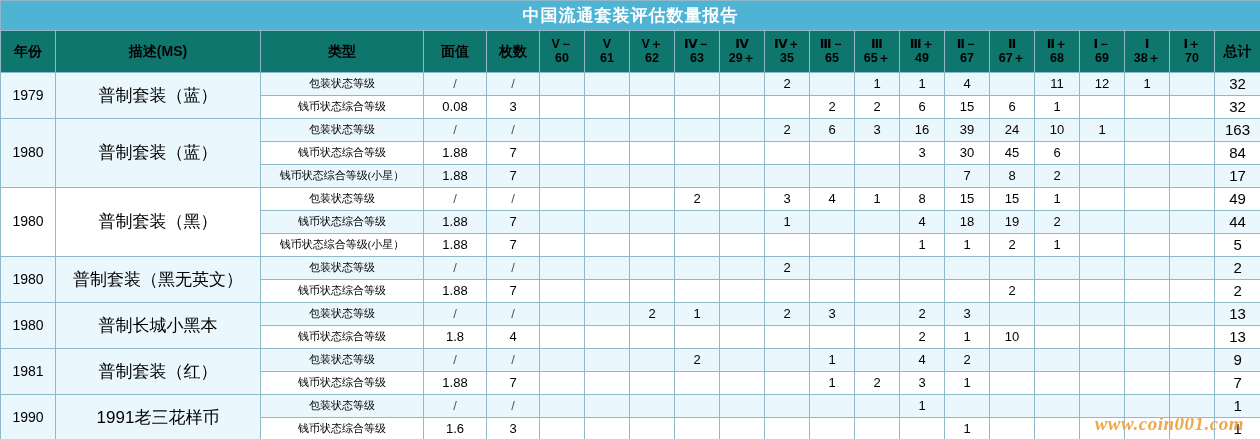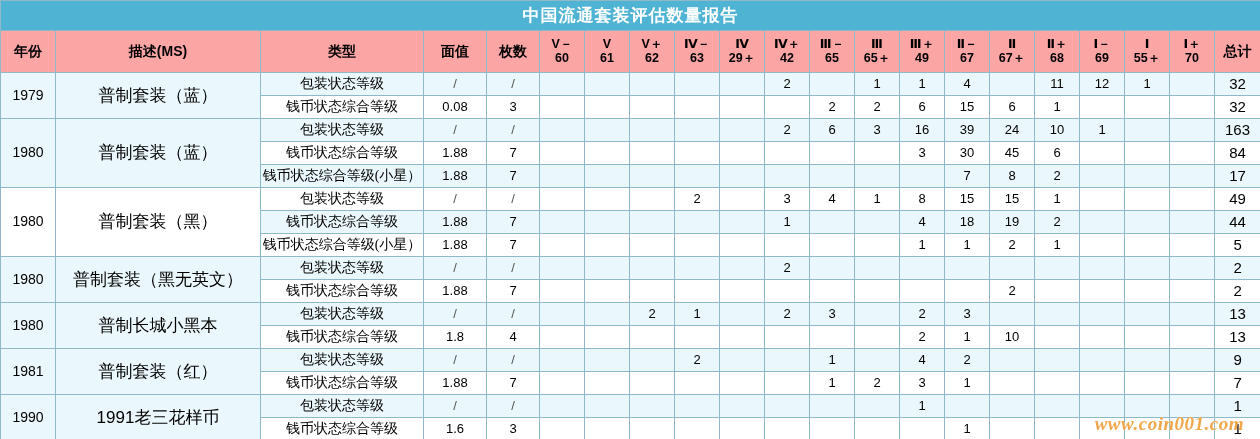--- a/index.html
+++ b/index.html
@@ -38,21 +38,21 @@
   .title-row td {
     background: #4fb3d4;
     color: #ffffff;
     font-weight: bold;
     font-size: 17px;
     height: 29px;
     border: 1px solid #3f9fc0;
     letter-spacing: 1px;
   }
   .head-row th {
-    background: #fca5a5;
+    background: #0f766e;
     color: #000;
     font-weight: bold;
     font-size: 14px;
     height: 41px;
     border: 1px solid #6fa8bf;
   }
   .head-row th.grade {
     font-size: 12.5px;
     line-height: 1.05;
   }
@@ -67,21 +67,21 @@
   .data-row td.alt {
     background: #ffffff;
   }
   td.year {
     font-size: 14px;
   }
   td.desc {
     font-size: 17px;
   }
   td.type {
-    font-size: 14px;
+    font-size: 11px;
     font-family: Liberation Serif, serif;
   }
   td.num {
     font-size: 13px;
   }
   td.slash {
     color: #555;
   }
   td.total {
     font-size: 15px;
@@ -154,21 +154,21 @@
           <th class="grade">
             <span>Ⅳ－</span>
             <span>63</span>
           </th>
           <th class="grade">
             <span>Ⅳ</span>
             <span>29＋</span>
           </th>
           <th class="grade">
             <span>Ⅳ＋</span>
-            <span>42</span>
+            <span>35</span>
           </th>
           <th class="grade">
             <span>Ⅲ－</span>
             <span>65</span>
           </th>
           <th class="grade">
             <span>Ⅲ</span>
             <span>65＋</span>
           </th>
           <th class="grade">
@@ -186,21 +186,21 @@
           <th class="grade">
             <span>Ⅱ＋</span>
             <span>68</span>
           </th>
           <th class="grade">
             <span>Ⅰ－</span>
             <span>69</span>
           </th>
           <th class="grade">
             <span>Ⅰ</span>
-            <span>55＋</span>
+            <span>38＋</span>
           </th>
           <th class="grade">
             <span>Ⅰ＋</span>
             <span>70</span>
           </th>
           <th>总计</th>
       </tr>
     <tr class="data-row">
           <td class="year" rowspan="2">1979</td>
           <td class="desc" rowspan="2">普制套装（蓝）</td>

